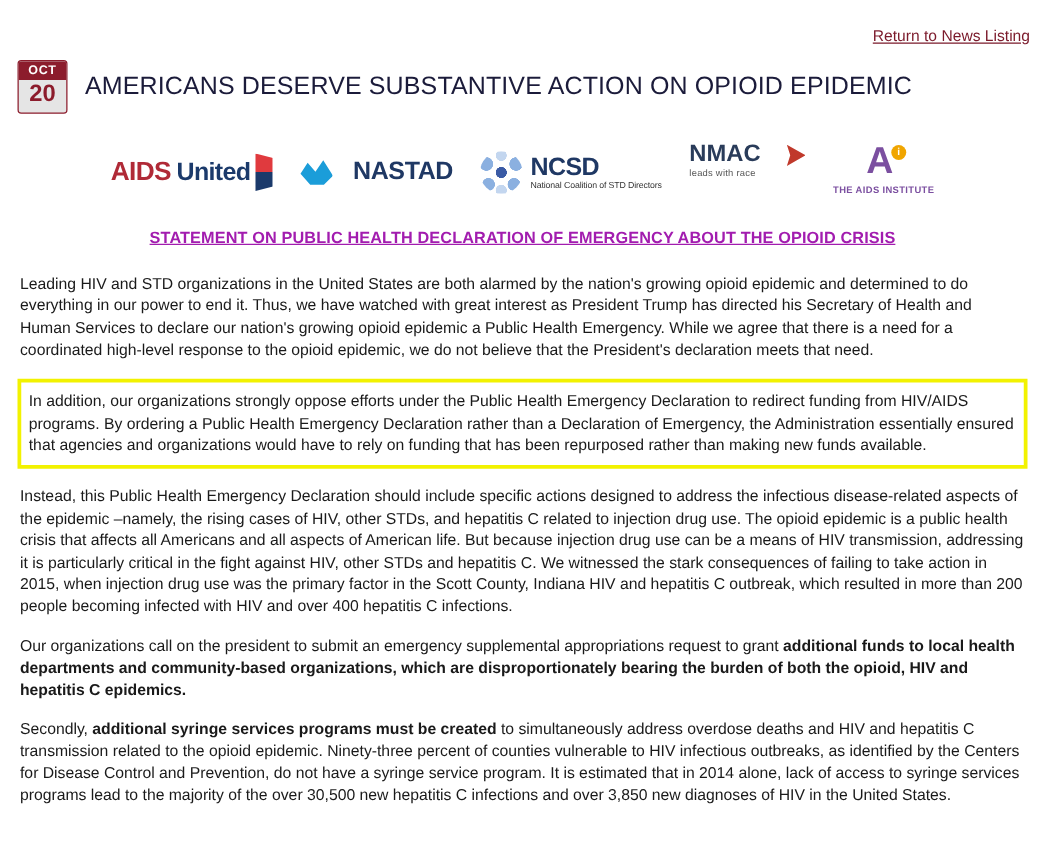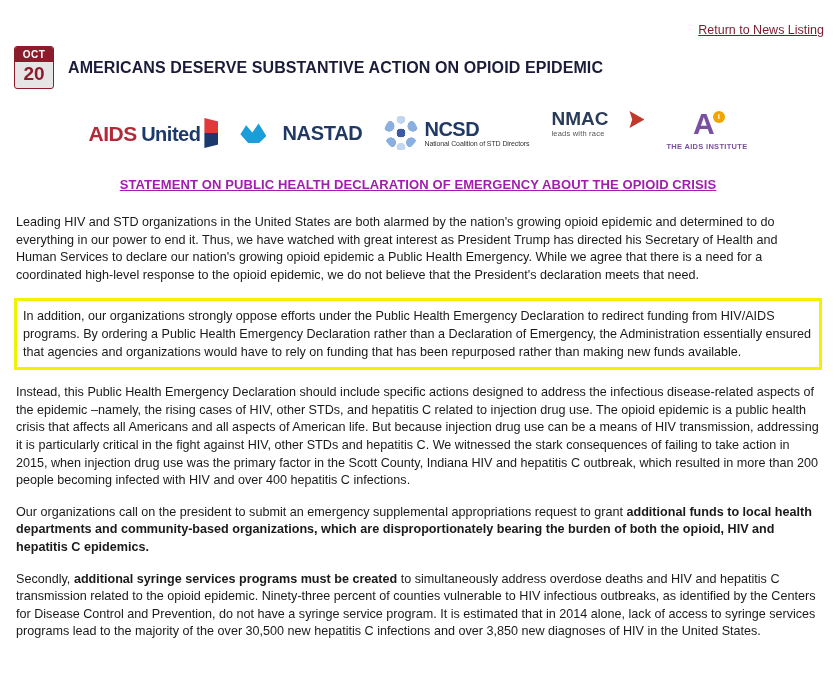--- a/index.html
+++ b/index.html
@@ -53,22 +53,22 @@
     padding: 1px 0 1px;
   }
   .date-badge .d {
     color: #8c1c2c;
     font-size: 19px;
     font-weight: bold;
     line-height: 22px;
     padding: 1px 0 3px;
   }
   .headline {
-    font-size: 16px;
-    font-weight: bold;
+    font-size: 20px;
+    font-weight: normal;
     color: #1b1b3a;
     letter-spacing: 0.1px;
     line-height: 21px;
   }
   .logos {
     display: flex;
     align-items: center;
     justify-content: center;
     gap: 22px;
     margin-top: 16px;

